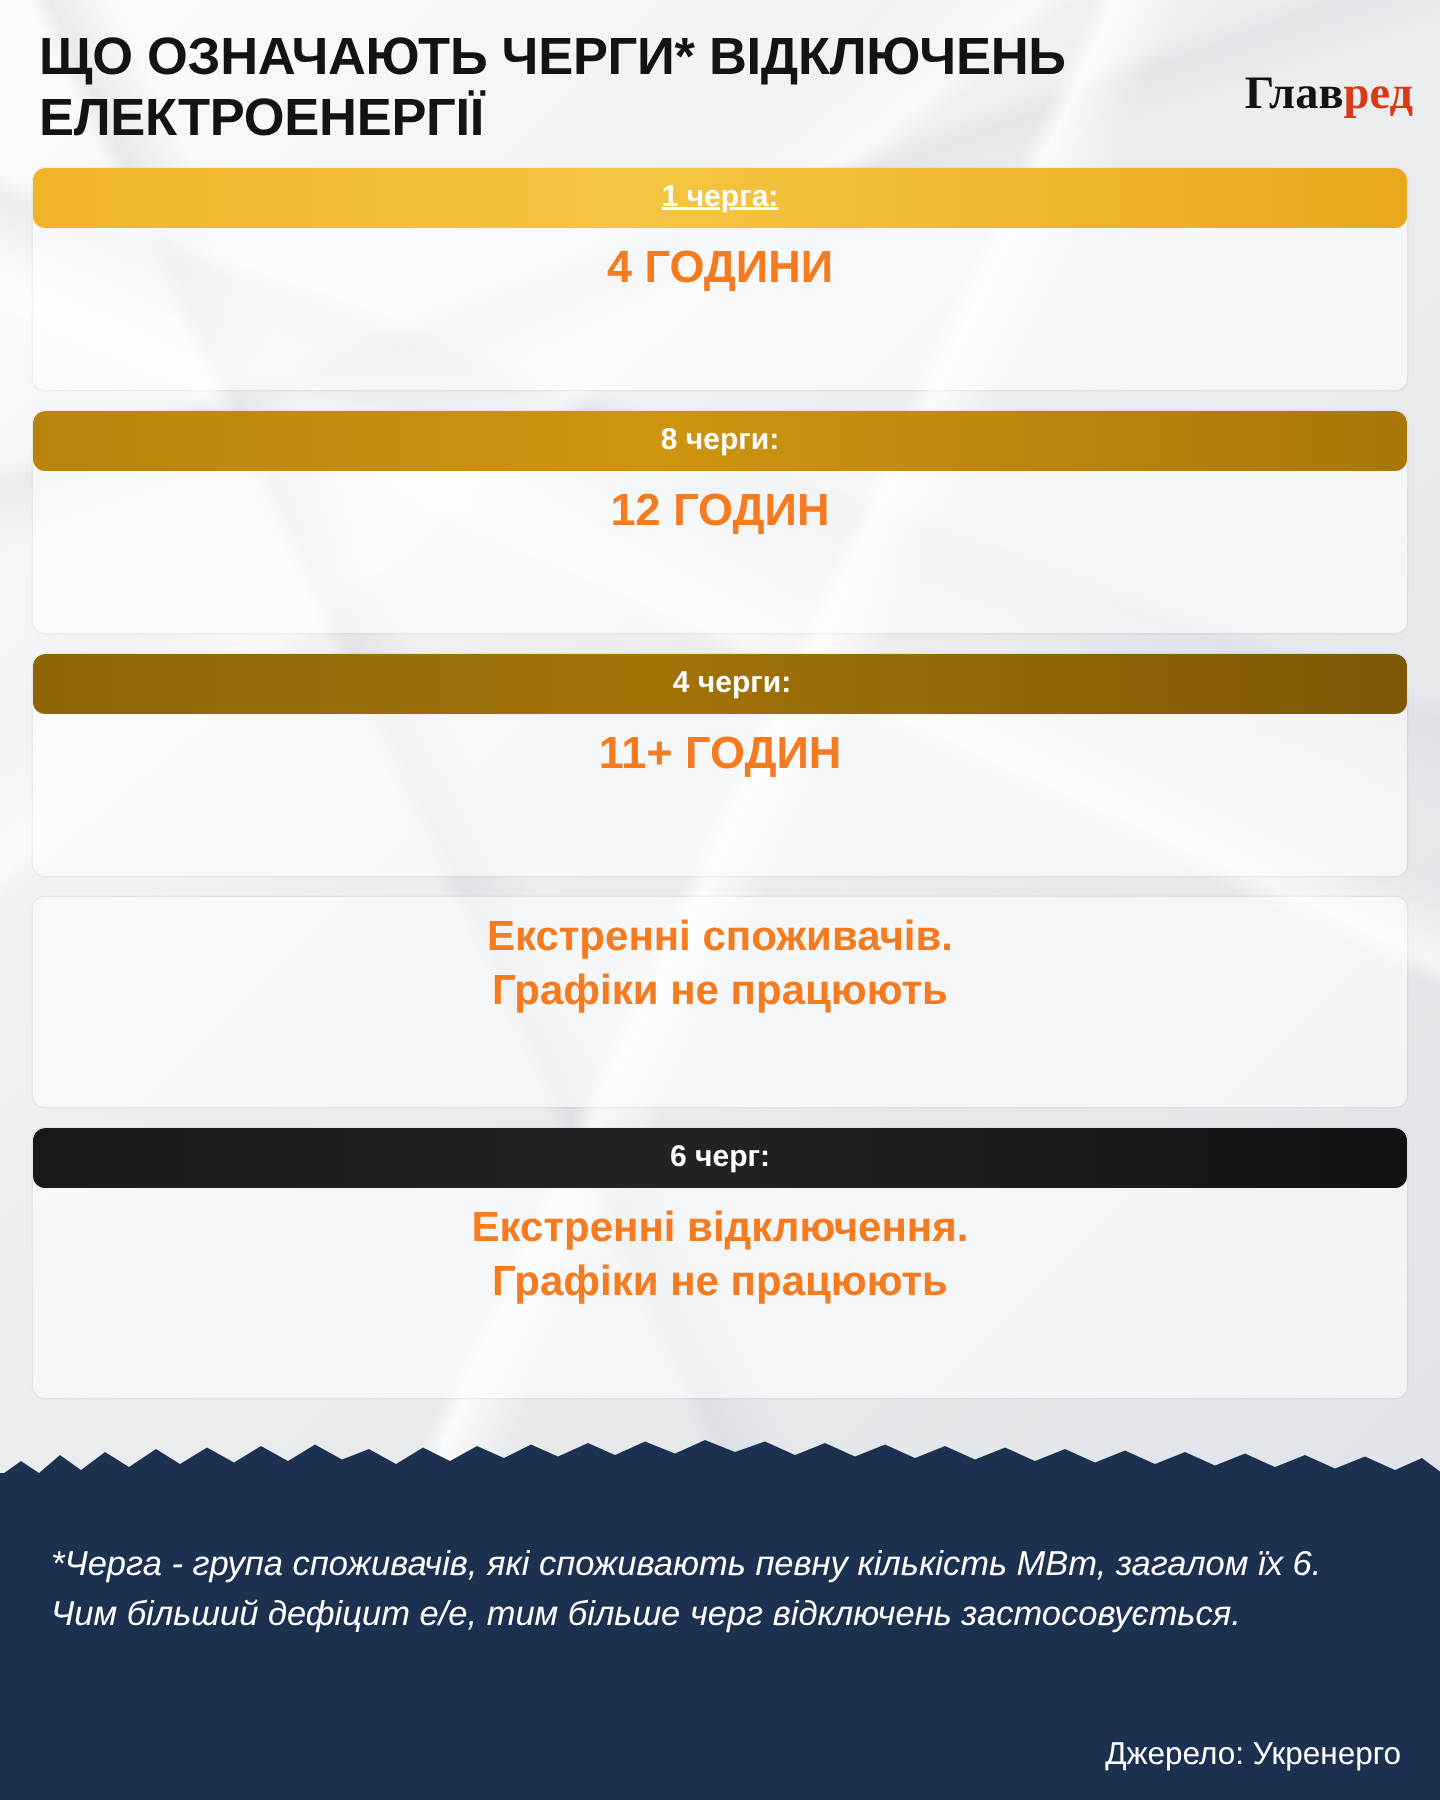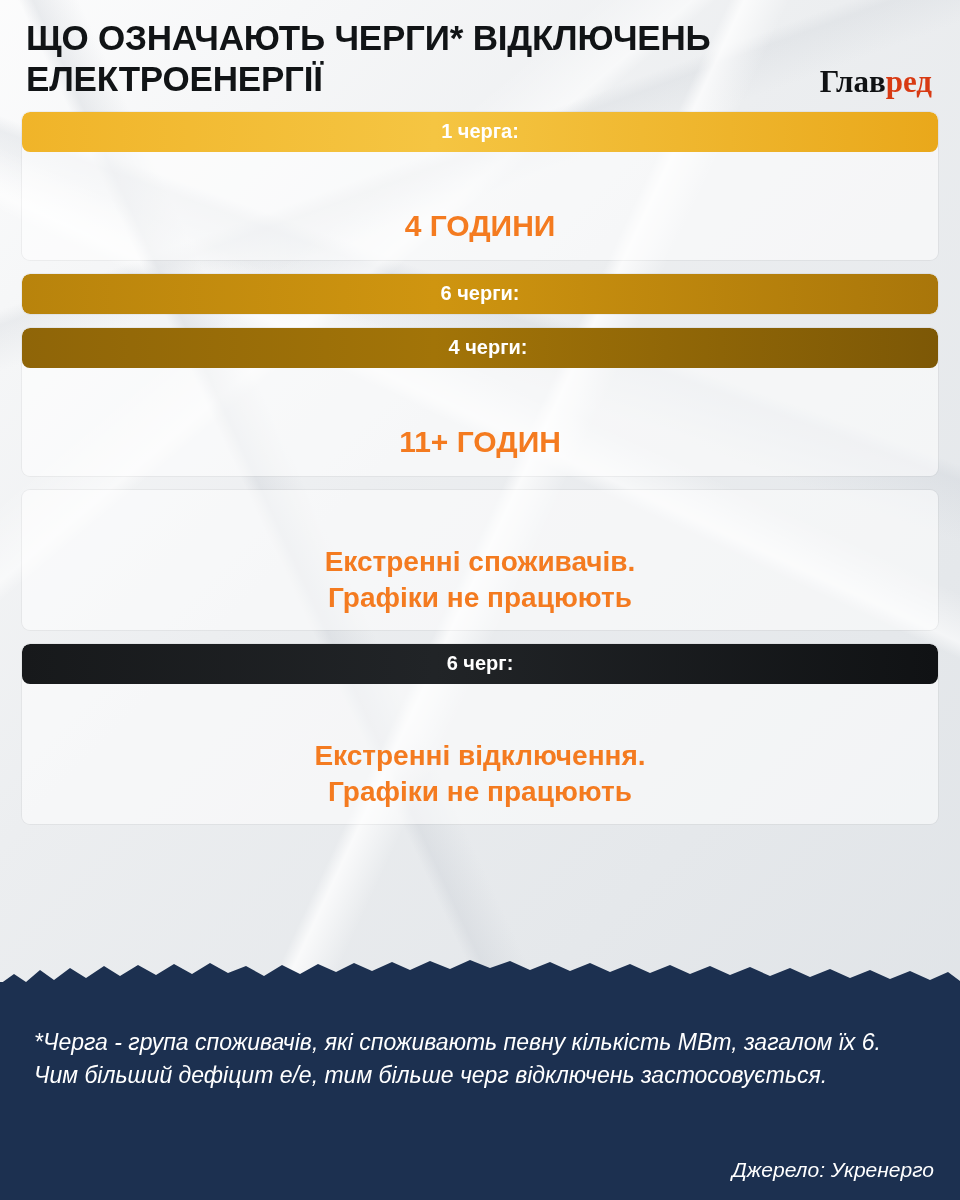--- a/index.html
+++ b/index.html
@@ -33,23 +33,23 @@
       linear-gradient(25deg, transparent 60%, rgba(255,255,255,0.6) 61%, transparent 64%),
       linear-gradient(160deg, transparent 20%, rgba(205,210,216,0.3) 21%, transparent 24%),
       linear-gradient(-40deg, transparent 70%, rgba(255,255,255,0.55) 71%, transparent 75%),
       linear-gradient(200deg, transparent 30%, rgba(198,204,212,0.28) 31%, transparent 35%);
     pointer-events: none;
   }
   .poster > * { position: relative; z-index: 2; }
 
   .header {
     display: flex;
-    align-items: flex-end;
+    align-items: center;
     justify-content: space-between;
-    padding: 18px 28px 0 26px;
+    padding: 18px 18px 0 26px;
   }
   .title {
     font-size: 35px;
     line-height: 1.17;
     font-weight: bold;
     color: #111416;
     letter-spacing: -0.2px;
     max-width: 700px;
     text-transform: uppercase;
   }
@@ -82,32 +82,32 @@
     border-radius: 8px;
     color: #ffffff;
     font-size: 20px;
     font-weight: bold;
   }
   .row-body {
     min-height: 86px;
     display: flex;
     flex-direction: column;
     align-items: center;
-    justify-content: flex-end;
+    justify-content: flex-start;
     padding: 8px 10px 14px;
   }
   .row-value {
     color: #f47b20;
     font-size: 30px;
     font-weight: bold;
     text-align: center;
     line-height: 1.28;
     white-space: pre-line;
   }
-  .row-1 .row-head { background: linear-gradient(90deg, #f0b429 0%, #f5c542 45%, #e9a81b 100%); }
+  .row-1 .row-head { background: linear-gradient(90deg, #f0b429 0%, #f5c542 45%, #e9a81b 100%); text-decoration: underline; }
   .row-2 .row-head { background: linear-gradient(90deg, #d79a10 0%, #e8ae1c 45%, #c98d08 100%); }
   .row-3 .row-head { background: linear-gradient(90deg, #b8830c 0%, #cf9510 45%, #a9760a 100%); }
   .row-4 .row-head { background: linear-gradient(90deg, #8f6508 0%, #a27408 45%, #7d5806 100%); padding-left: 16px; }
   .row-5 .row-head { background: linear-gradient(90deg, #5a4006 0%, #6b4c06 45%, #4a3405 100%); }
   .row-6 .row-head { background: linear-gradient(90deg, #17191b 0%, #212427 45%, #101214 100%); }
 
   .row-5 .row-body, .row-6 .row-body { min-height: 118px; }
   .row-5 .row-value, .row-6 .row-value { font-size: 28px; }
 
   .footer {
@@ -141,21 +141,20 @@
     font-style: italic;
     font-family: "Liberation Sans", sans-serif;
   }
   .footer-source {
     position: absolute;
     right: 26px;
     bottom: 18px;
     z-index: 2;
     color: #ffffff;
     font-size: 21px;
-    font-style: italic;
   }
 </style>
 </head>
 <body>
 
 <div class="poster">
 
   <div class="header">
     <div class="title">ЩО ОЗНАЧАЮТЬ ЧЕРГИ* ВІДКЛЮЧЕНЬ ЕЛЕКТРОЕНЕРГІЇ</div>
     <div class="logo">
@@ -167,21 +166,24 @@
 
     <div class="row row-1">
       <div class="row-head">1 черга:</div>
       <div class="row-body">
         <div class="row-value">4 ГОДИНИ</div>
       </div>
     </div>
 
 
     <div class="row row-3">
-      <div class="row-head">6 черги:</div>
+      <div class="row-head">8 черги:</div>
+      <div class="row-body">
+        <div class="row-value">12 ГОДИН</div>
+      </div>
     </div>
 
     <div class="row row-4">
       <div class="row-head">4 черги:</div>
       <div class="row-body">
         <div class="row-value">11+ ГОДИН</div>
       </div>
     </div>
 
     <div class="row row-5">

